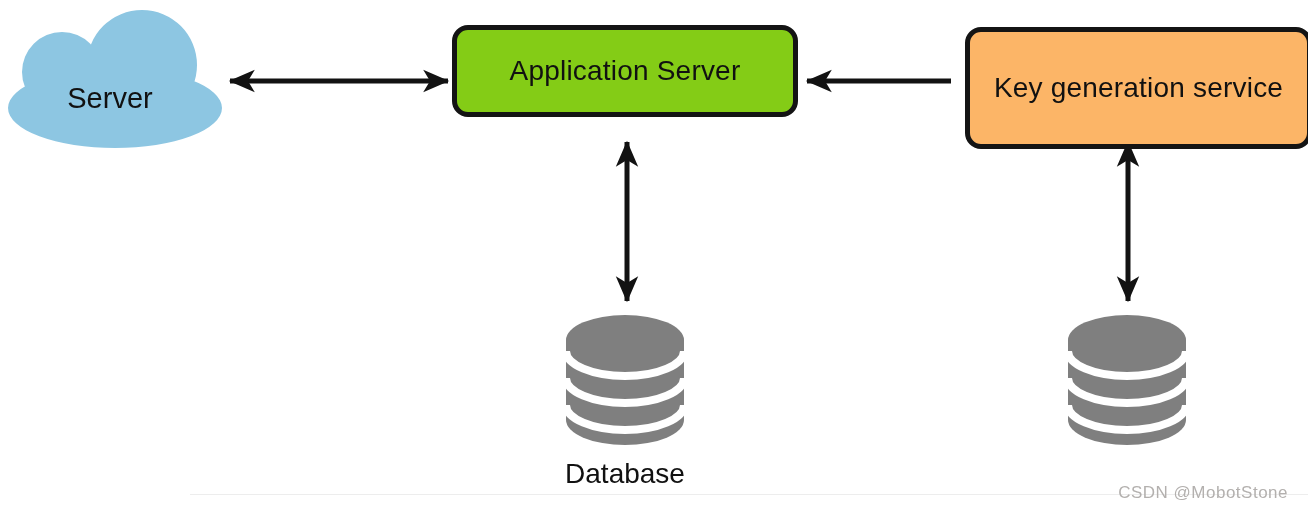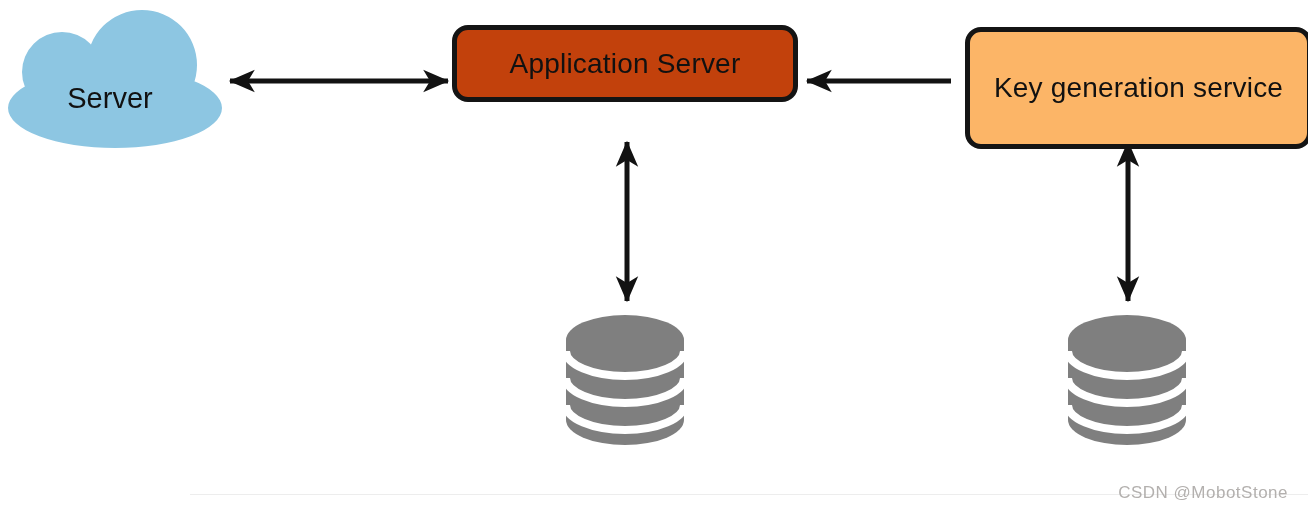--- a/index.html
+++ b/index.html
@@ -15,21 +15,21 @@
   .node-box{
     position:absolute;
     box-sizing:border-box;
     border:5px solid #141414;
     border-radius:16px;
     display:flex;align-items:center;justify-content:center;
     font-size:28px;
     letter-spacing:0.2px;
     color:#111;
   }
-  .node-box.app{left:452px;top:25px;width:346px;height:77px;background:#c2410c;align-items:center;}
+  .node-box.app{left:452px;top:25px;width:346px;height:92px;background:#84cc16;align-items:center;}
   .node-box.key{left:953px;top:27px;width:347px;height:122px;background:#fcb567;margin-left:12px;}
   .shape-label{
     position:absolute;
     text-align:center;
     color:#111;
   }
   .label-clients{left:30px;top:82px;width:160px;font-size:29px;line-height:32px;}
   .label-database{left:545px;top:458px;width:160px;font-size:28px;}
   .label-keydb{left:1047px;top:462px;width:160px;font-size:27px;}
   .watermark{
@@ -88,19 +88,20 @@
   <div class="shape-label label-clients">Server</div>
 
   <div class="node-box app">
     <span>Application Server</span>
   </div>
 
   <div class="node-box key">
     <span>Key generation service</span>
   </div>
 
+  <div class="shape-label label-database">Database</div>
 
 
   <div class="bottom-rule"></div>
 
   <div class="watermark">CSDN @MobotStone</div>
 
 </div>
 
 </body></html>

